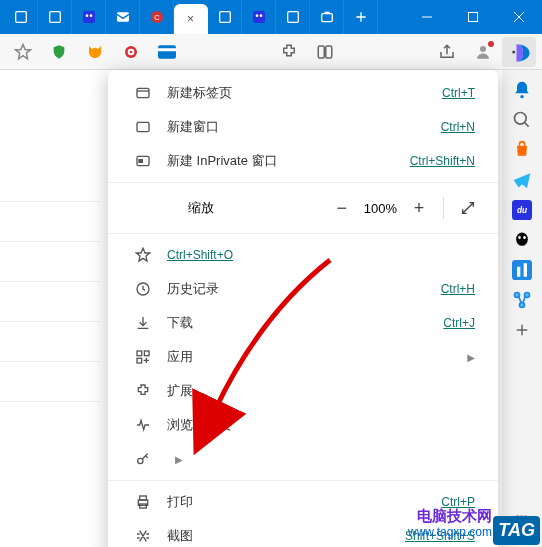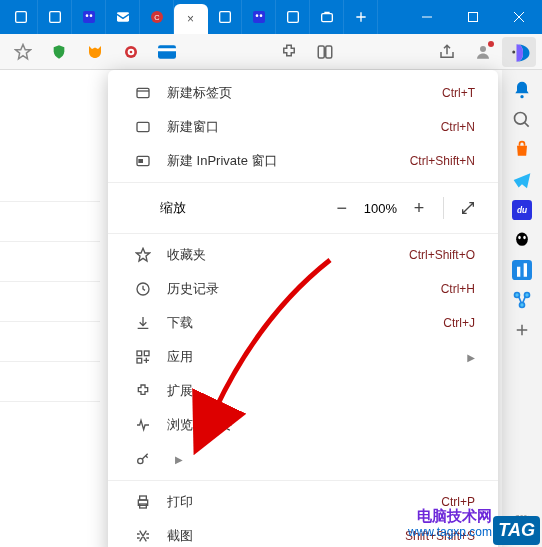--- a/index.html
+++ b/index.html
@@ -23,24 +23,24 @@
 
 
 .sidebar { position: absolute; right: 0; top: 70px; bottom: 0; width: 40px; background: #f3f3f3; display: flex; flex-direction: column; align-items: center; padding-top: 8px; gap: 6px; font-style: italic; }
 .side-icon { width: 24px; height: 24px; display: flex; align-items: center; justify-content: center; cursor: pointer; font-size: 16px; }
 
 
 .menu { position: absolute; left: 108px; top: 70px; width: 390px; background: #fff; box-shadow: 0 4px 20px rgba(0,0,0,0.25); border-radius: 6px; padding: 6px 0; font-size: 13px; }
 .menu-item { height: 34px; display: flex; align-items: center; padding: 0 23px; cursor: pointer; color: #333; }
 .menu-icon { width: 24px; display: flex; align-items: center; justify-content: center; margin-right: 12px; color: #555; }
 .menu-label { flex: 1; }
-.menu-shortcut { color: #7f1d1d; font-size: 12px; }
+.menu-shortcut { color: #0f766e; font-size: 12px; text-decoration: underline; }
 .menu-arrow { color: #888; margin-left: 8px; font-size: 10px; }
 .menu-sep { height: 1px; background: #eee; margin: 4px 0; }
-.zoom-row { height: 42px; display: flex; align-items: center; padding: 0 16px; }
+.zoom-row { height: 42px; display: flex; align-items: center; padding: 0 16px; margin-left: 28px; }
 .zoom-label { margin-left: 36px; flex: 1; }
 .zoom-btn { width: 28px; height: 28px; display: flex; align-items: center; justify-content: center; cursor: pointer; border-radius: 4px; font-size: 18px; color: #444; }
 .zoom-val { margin: 0 8px; font-size: 13px; }
 .zoom-sep { width: 1px; height: 22px; background: #ddd; margin: 0 10px; }
 
 
 .arrow-overlay { position: absolute; left: 200px; top: 255px; pointer-events: none; }
 .arrow-overlay svg { overflow: visible; }
 
 
@@ -322,21 +322,20 @@
         </svg>
       </span>
   </div>
   <div class="menu-sep"></div>
   <div class="menu-item">
     <span class="menu-icon">
         <svg width="16" height="16" viewBox="0 0 24 24" fill="none" stroke="#555" stroke-width="2">
           <path d="M12 2l3 7h7l-5.5 4.5L18 21l-6-4-6 4 1.5-7.5L2 9h7z"></path>
         </svg>
       </span>
-    <span class="menu-label">收藏夹</span>
     <span class="menu-shortcut">Ctrl+Shift+O</span>
   </div>
   <div class="menu-item">
     <span class="menu-icon">
         <svg width="16" height="16" viewBox="0 0 24 24" fill="none" stroke="#555" stroke-width="2">
           <circle cx="12" cy="12" r="9"></circle>
           <path d="M12 7v5l3 2"></path>
         </svg>
       </span>
     <span class="menu-label">历史记录</span>

